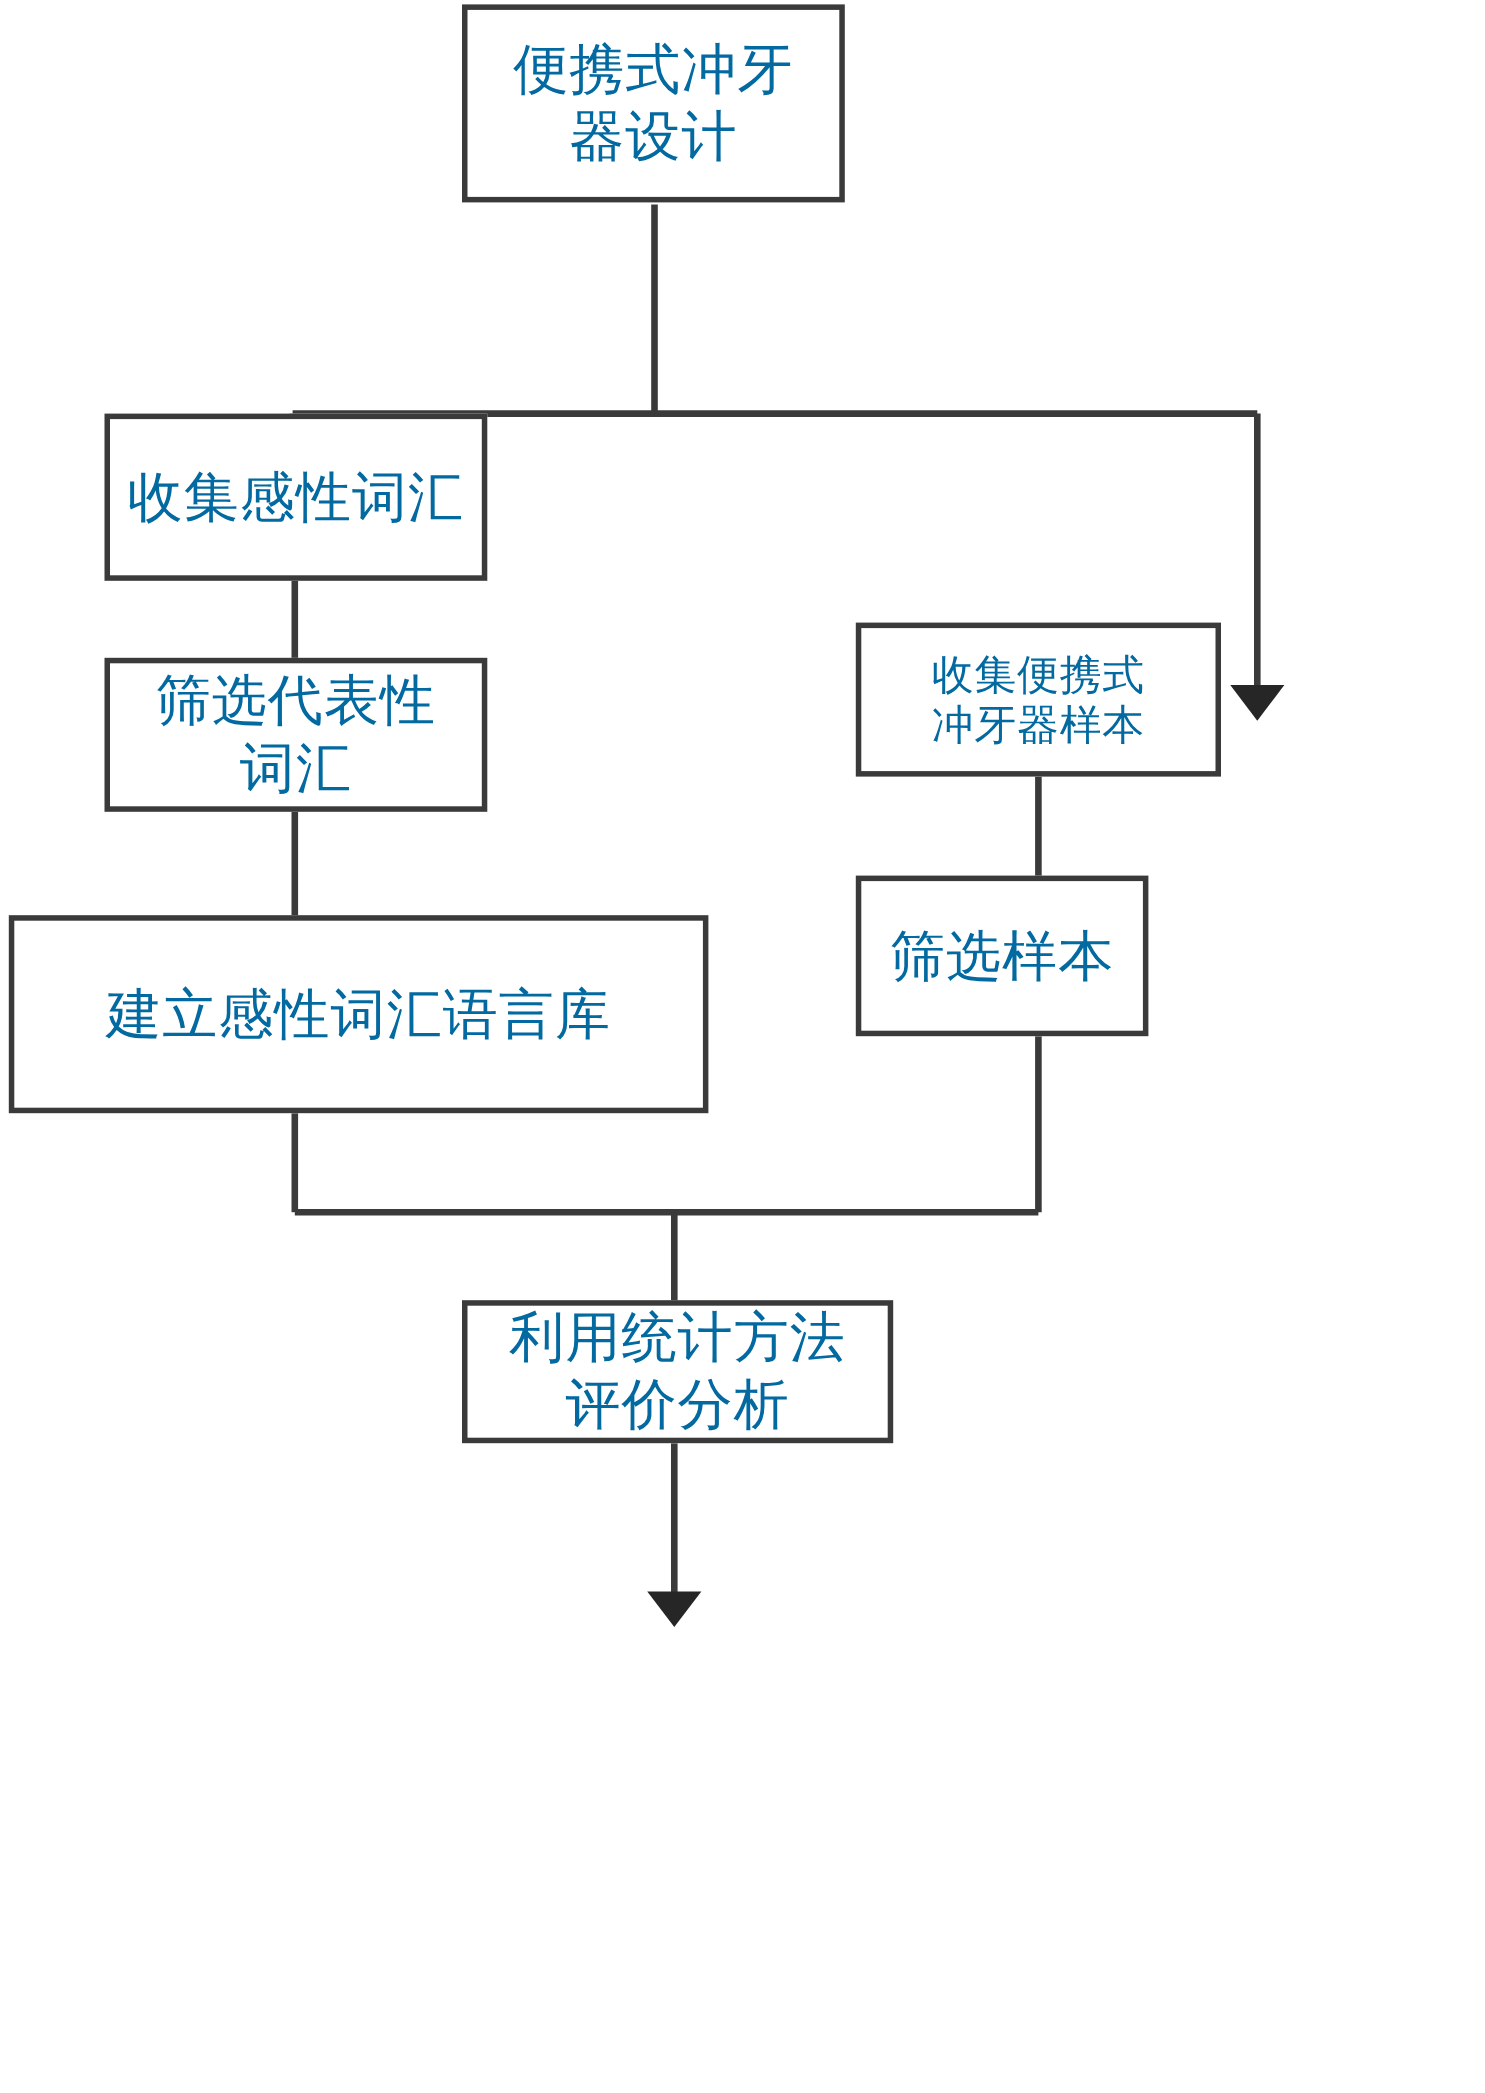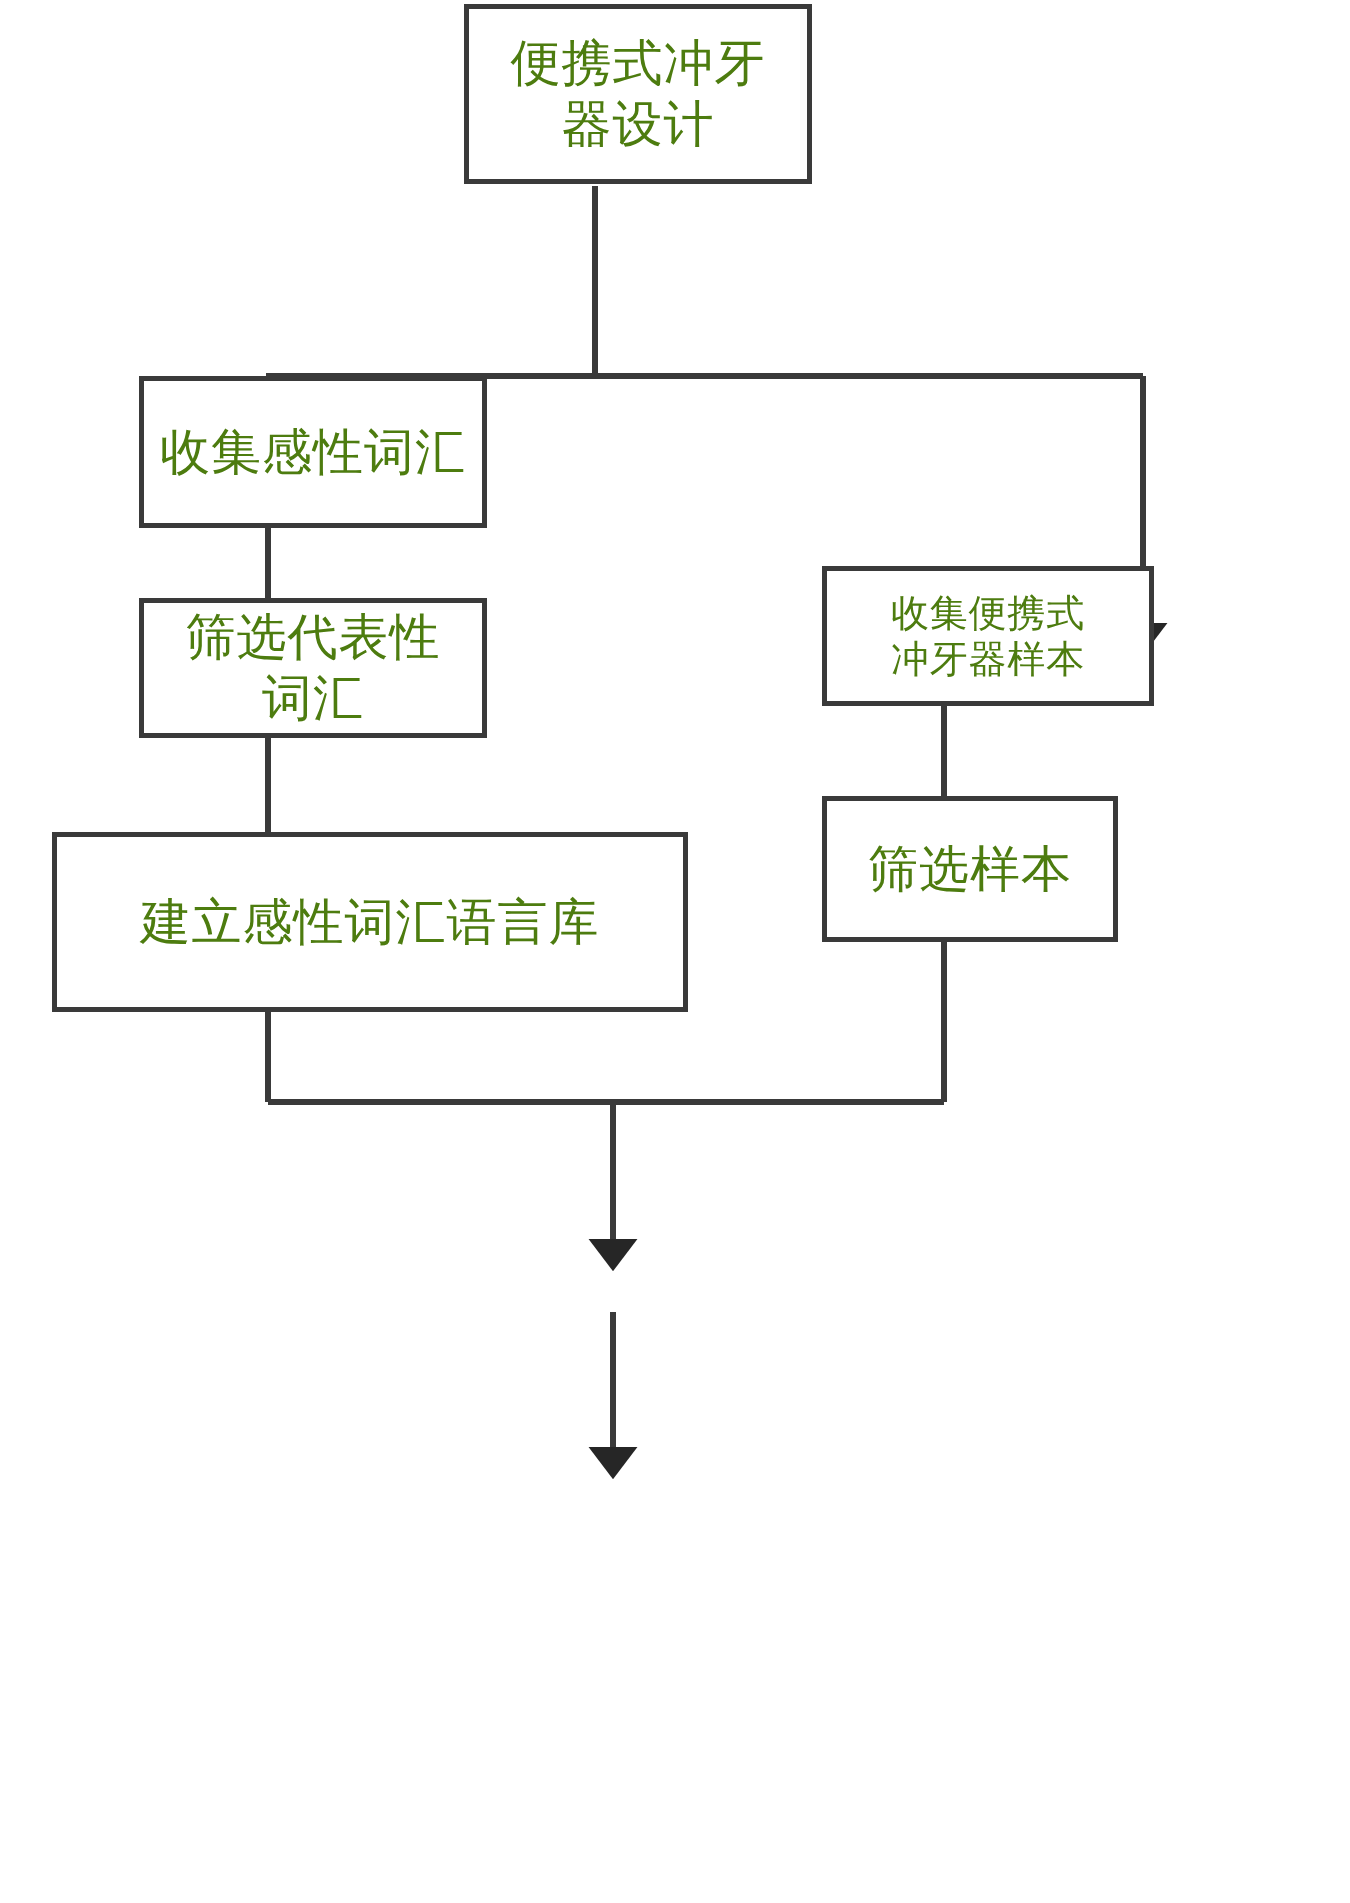--- a/index.html
+++ b/index.html
@@ -25,25 +25,24 @@
   }
   .node {
     position: absolute;
     box-sizing: border-box;
     background: #ffffff;
     border: 5px solid #3a3a3a;
     display: flex;
     align-items: center;
     justify-content: center;
     text-align: center;
-    color: #4d7c0f;
+    color: #0369a1;
     line-height: 1.22;
     letter-spacing: 0.02em;
     font-weight: 500;
-    margin-left: 44px;
   }
   .node .label {
     display: block;
     white-space: pre-line;
     padding: 0 6px;
   }
 </style>
 </head>
 <body>
 
@@ -96,19 +95,23 @@
 
   <div class="node" id="node-build-library" style="left:8px; top:832px; width:636px; height:180px; font-size:50px;">
     <span class="label">建立感性词汇语言库</span>
   </div>
 
   <div class="node" id="node-collect-samples" style="left:778px; top:566px; width:332px; height:140px; font-size:38px;">
     <span class="label">收集便携式
 冲牙器样本</span>
   </div>
 
-  <div class="node" id="node-filter-samples" style="left:778px; top:796px; width:296px; height:146px; font-size:50px;">
+  <div class="node" id="node-filter-samples" style="left:778px; top:796px; width:266px; height:146px; font-size:50px;">
     <span class="label">筛选样本</span>
   </div>
 
+  <div class="node" id="node-statistics" style="left:420px; top:1182px; width:392px; height:130px; font-size:50px;">
+    <span class="label">利用统计方法
+评价分析</span>
+  </div>
 
 
 </div>
 
 </body></html>

